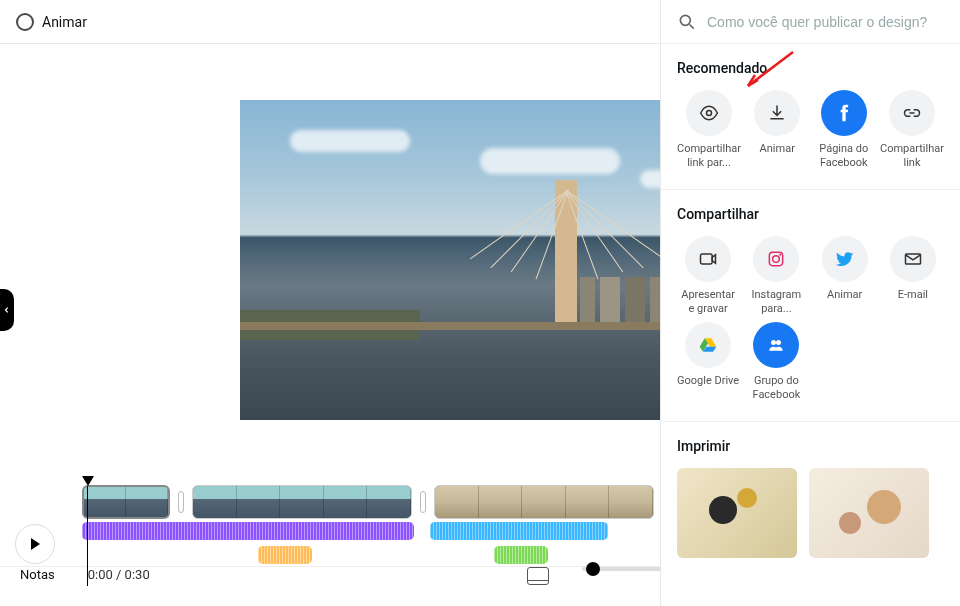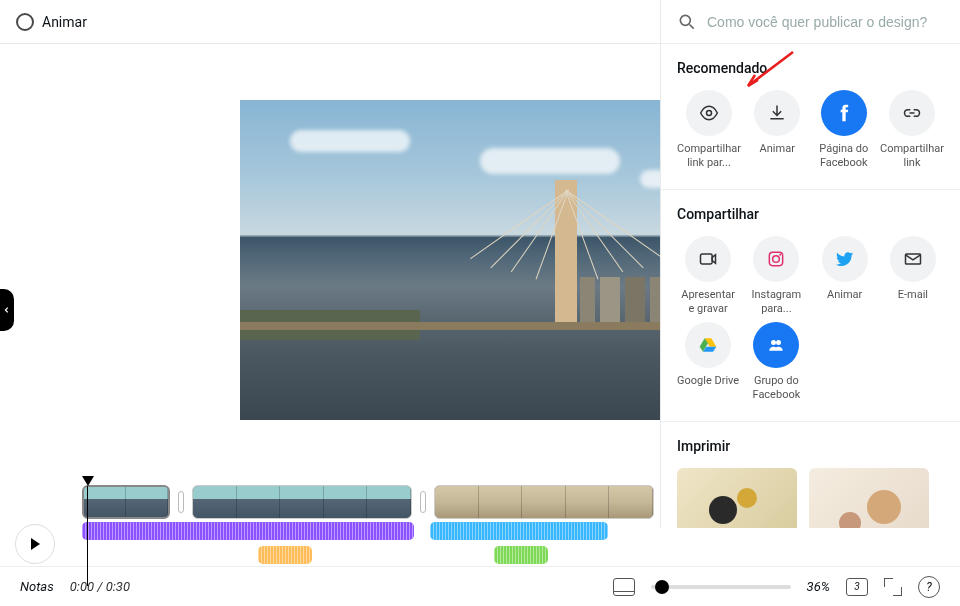--- a/index.html
+++ b/index.html
@@ -133,44 +133,43 @@
     .at-orange{width:54px;margin-left:176px;background:#ffbd59}
     .at-green{width:54px;margin-left:174px;background:#7ed957}
     .waveform::before{content:"";position:absolute;inset:0;background:repeating-linear-gradient(90deg,rgba(255,255,255,0.6) 0,rgba(255,255,255,0.6) 1px,transparent 1px,transparent 3px);opacity:0.7}
     .bottom-bar {
       position: absolute;
       bottom: 0;
       left: 0;
       right: 0;
       height: 40px;
       display: flex;
-      align-items: center;
+      align-items: flex-start;
       padding: 0 20px;
-      gap: 16px;
+      gap: 33px;
       border-top: 1px solid #eee;
       background:#fff;
-      font-style:italic;
     }
     .bottom-spacer{flex:1}
     .zoom-slider{width:140px;height:4px;background:#ddd;border-radius:2px;position:relative}
     .zoom-thumb{position:absolute;left:4px;top:-5px;width:14px;height:14px;border-radius:50%;background:#000}
     .bottom-icon{width:22px;height:18px;border:1.5px solid #555;border-radius:3px;position:relative}
     .help-icon{width:22px;height:22px;border:1.5px solid #555;border-radius:50%;display:flex;align-items:center;justify-content:center;font-size:12px}
     .search-row {
       height: 44px;
       display: flex;
       align-items: center;
       padding: 0 16px;
       gap: 10px;
       border-bottom: 1px solid #eee;
       margin-top: -44px;
       position: relative;
       background:#fff;
     }
-    .share-panel-wrap{position:absolute;top:0;right:0;width:300px;height:528px;background:#fff;border-left:1px solid #e8e8e8;display:flex;flex-direction:column}
+    .share-panel-wrap{position:absolute;top:0;right:0;width:300px;height:606px;background:#fff;border-left:1px solid #e8e8e8;display:flex;flex-direction:column}
     .search-input{border:none;outline:none;flex:1;font-size:14px;color:#666}
     .search-input::placeholder{color:#9aa}
     .panel-scroll{flex:1;overflow:hidden;padding:16px 16px 0}
     .section-title{font-size:14px;color:#0d1216;margin-bottom:14px;font-weight:500}
     .option-grid{display:grid;grid-template-columns:repeat(4,1fr);gap:6px;margin-bottom:18px}
     .option-item{display:flex;flex-direction:column;align-items:center;gap:6px;cursor:pointer}
     .option-circle{width:46px;height:46px;border-radius:50%;background:#f1f2f4;display:flex;align-items:center;justify-content:center}
     .option-label{font-size:11px;color:#555;text-align:center;line-height:1.3;min-height:28px}
     .divider{height:1px;background:#eee;margin:0 -16px 16px}
     .print-row{display:flex;gap:12px;margin-top:8px}

